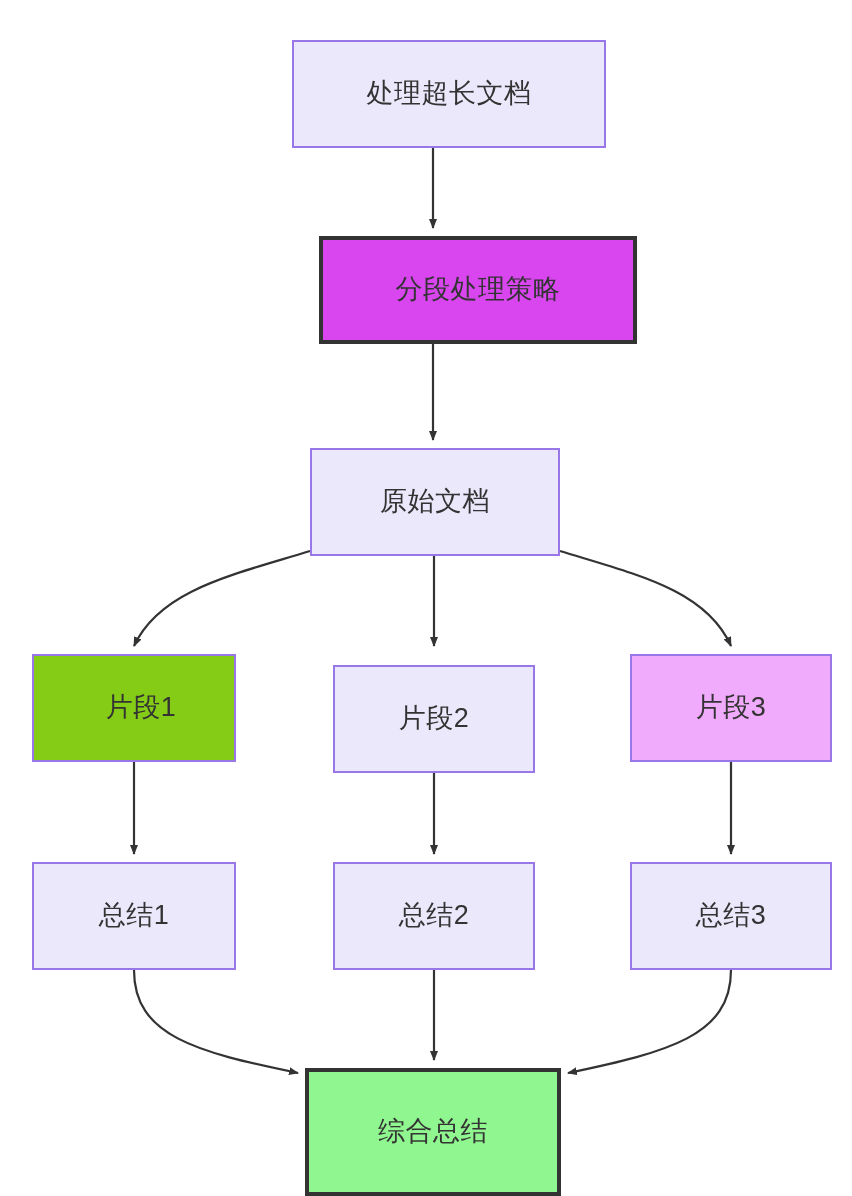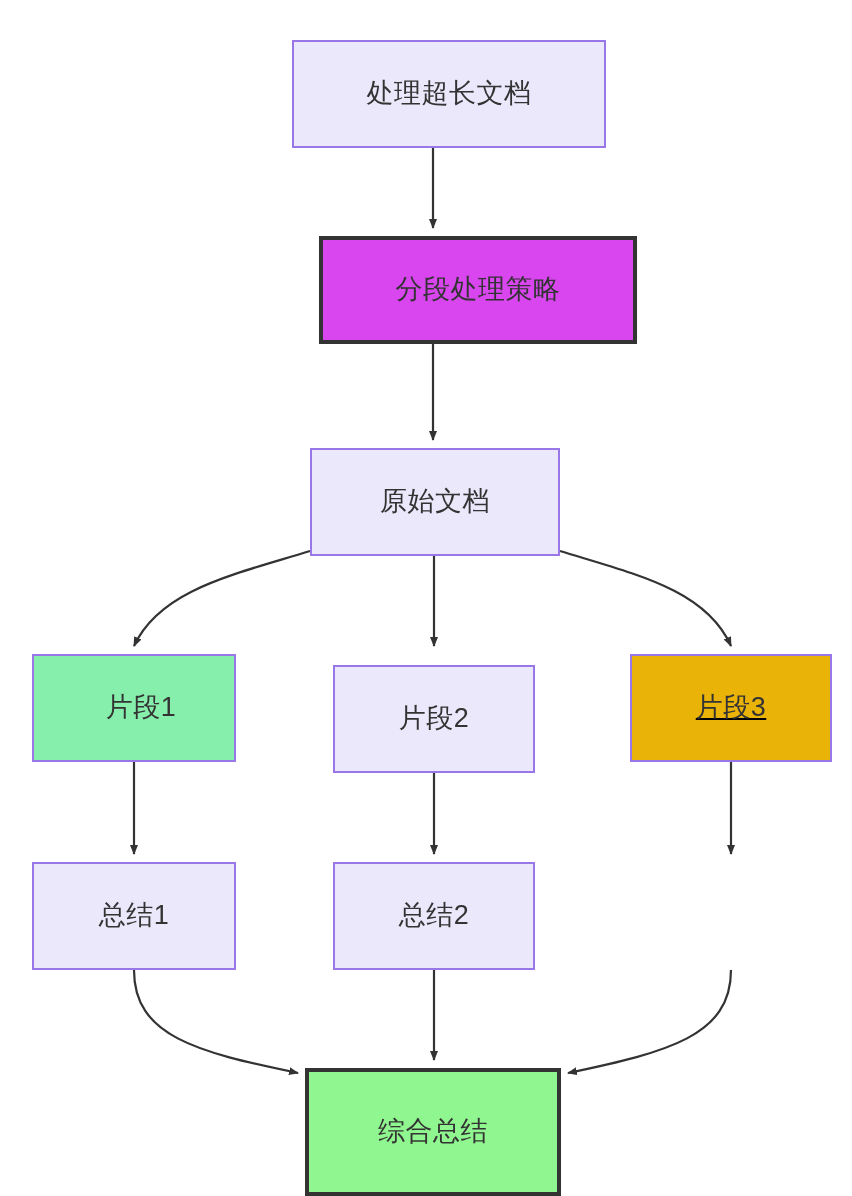--- a/index.html
+++ b/index.html
@@ -90,38 +90,41 @@
   </div>
 
   <div class="node thick" style="left: 274px; top: 236px; width: 318px; height: 108px; background: #d946ef; border-color: rgb(51, 51, 51); margin-left: 45px;">
     <span class="node-label">分段处理策略</span>
   </div>
 
   <div class="node thin" style="left: 310px; top: 448px; width: 250px; height: 108px; background: rgb(235, 232, 251); border-color: rgb(154, 119, 232);">
     <span class="node-label">原始文档</span>
   </div>
 
-  <div class="node thin" style="left: 32px; top: 654px; width: 204px; height: 108px; background: #86efac; border-color: rgb(154, 119, 232); padding-left: 14px;">
+  <div class="node thin" style="left: 32px; top: 654px; width: 204px; height: 108px; background: #84cc16; border-color: rgb(154, 119, 232); padding-left: 14px;">
     <span class="node-label">片段1</span>
   </div>
 
   <div class="node thin" style="left: 333px; top: 654px; width: 202px; height: 108px; background: rgb(235, 232, 251); border-color: rgb(154, 119, 232); margin-top: 11px;">
     <span class="node-label">片段2</span>
   </div>
 
-  <div class="node thin" style="left: 630px; top: 654px; width: 202px; height: 108px; background: #eab308; border-color: rgb(154, 119, 232); text-decoration: underline;">
+  <div class="node thin" style="left: 630px; top: 654px; width: 202px; height: 108px; background: #f0abfc; border-color: rgb(154, 119, 232);">
     <span class="node-label">片段3</span>
   </div>
 
   <div class="node thin" style="left: 32px; top: 862px; width: 204px; height: 108px; background: rgb(235, 232, 251); border-color: rgb(154, 119, 232);">
     <span class="node-label">总结1</span>
   </div>
 
   <div class="node thin" style="left: 333px; top: 862px; width: 202px; height: 108px; background: rgb(235, 232, 251); border-color: rgb(154, 119, 232); justify-content: center;">
     <span class="node-label">总结2</span>
   </div>
 
+  <div class="node thin" style="left: 630px; top: 862px; width: 202px; height: 108px; background: rgb(235, 232, 251); border-color: rgb(154, 119, 232);">
+    <span class="node-label">总结3</span>
+  </div>
 
   <div class="node thick" style="left: 305px; top: 1068px; width: 256px; height: 128px; background: rgb(144, 246, 143); border-color: rgb(51, 51, 51);">
     <span class="node-label">综合总结</span>
   </div>
 
 </div>
 
 </body></html>

